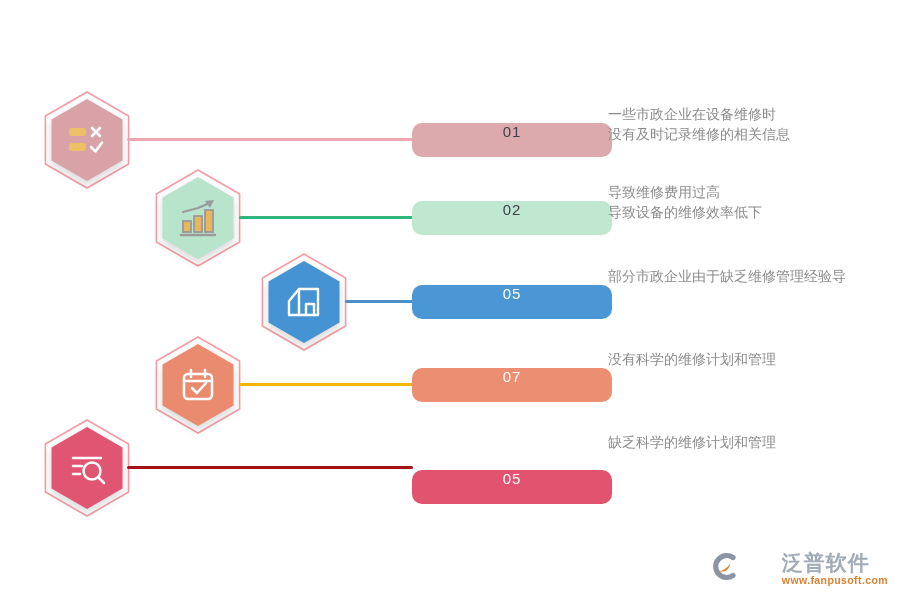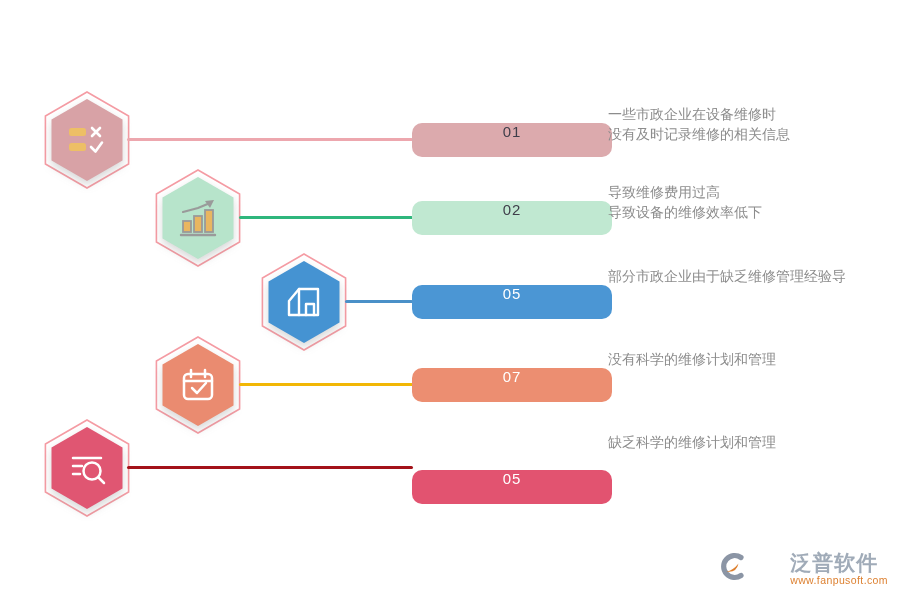--- a/index.html
+++ b/index.html
@@ -23,21 +23,21 @@
   .row-2 .num-box{top:285px}            .row-2 .desc{top:266px}
   .row-3 .hex-wrap{left:146px;top:331px}.row-3 .connector{left:239px;top:383px;width:174px}
   .row-3 .num-box{top:368px}            .row-3 .desc{top:349px}
   .row-4 .hex-wrap{left:35px;top:414px} .row-4 .connector{left:127px;top:466px;width:286px}
   .row-4 .num-box{top:470px}            .row-4 .desc{top:432px}
   .hex-outline{fill:none;stroke:var(--outline,#f59ca4);stroke-width:1.6;}
   .hex-fill{fill:var(--hex);}
   .footer{position:absolute;right:12px;bottom:14px;display:flex;align-items:center;gap:42px;}
   .footer .logo{width:30px;height:30px;margin-right:1px;margin-top:-4px;}
   .brand{font-size:21px;font-weight:bold;color:var(--brand,#a0abb8);letter-spacing:1px;line-height:22px;}
-  .url{font-size:10.5px;font-weight:normal;color:var(--url,#dd8030);letter-spacing:.4px;line-height:12px;}
+  .url{font-size:10.5px;font-weight:bold;color:var(--url,#dd8030);letter-spacing:.4px;line-height:12px;}
 </style>
 </head>
 <body>
 
 <div class="canvas" style="--outline: #f59ca4; --desc: #8c8c8c;">
 
   <div class="row row-0" style="--hex: #d8a2a6; --box: #dcaaad; --num: #3f3e4a; --line: #eda7ae;">
     <svg class="hex-wrap" viewBox="-52 -54 104 108">
       <polygon class="hex-outline" points="0,-48 41.6,-24 41.6,24 0,48 -41.6,24 -41.6,-24"></polygon>
       <polygon class="hex-fill hex-inner" points="0,-41 35.5,-20.5 35.5,20.5 0,41 -35.5,20.5 -35.5,-20.5"></polygon>

